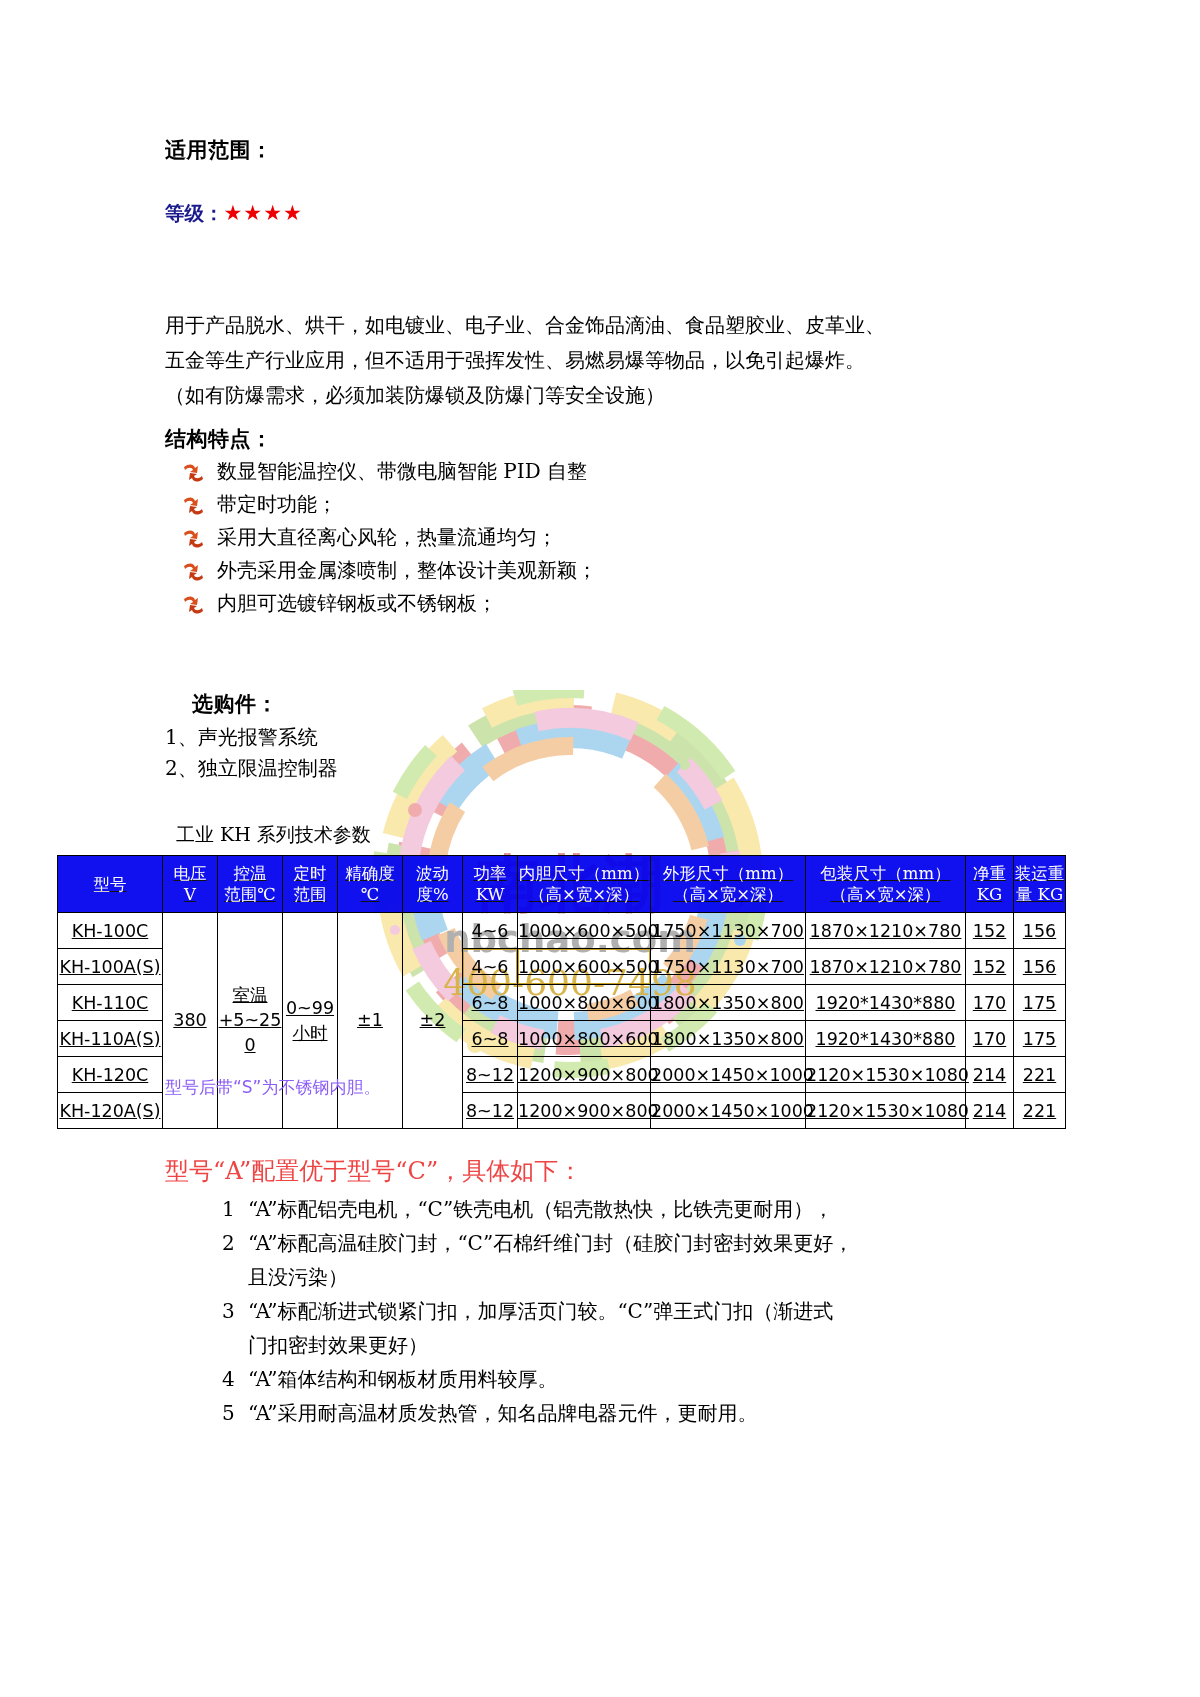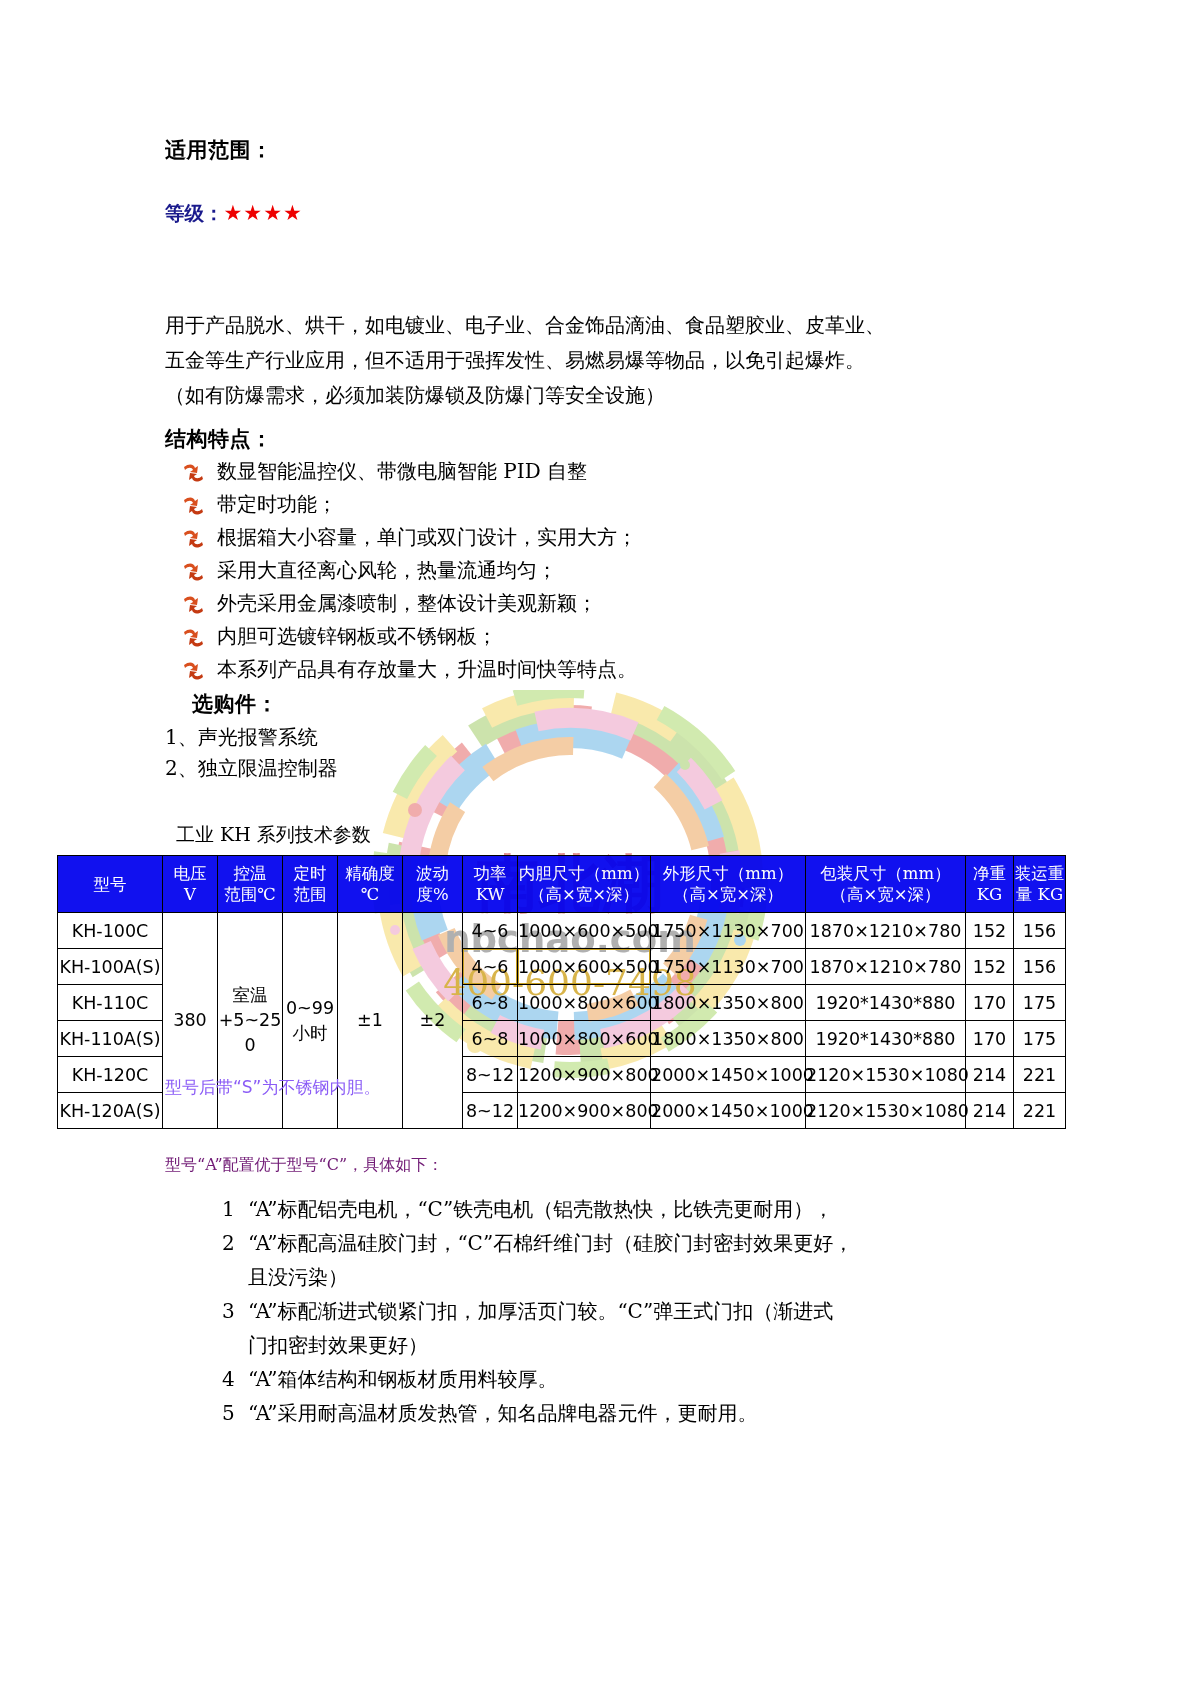--- a/index.html
+++ b/index.html
@@ -112,20 +112,21 @@
     color: #000;
     white-space: nowrap;
   }
 
   
   table.spec {
     border-collapse: collapse;
     table-layout: fixed;
     width: 993px;
     background: transparent;
+    text-decoration: underline;
   }
   table.spec th, table.spec td {
     border: 1px solid #000000;
     text-align: center;
     vertical-align: middle;
     font-family: "DejaVu Sans", "Liberation Sans", sans-serif;
     padding: 0;
   }
   table.spec thead th {
     background: #0000EE;
@@ -159,22 +160,22 @@
     font-family: "DejaVu Sans", "Liberation Sans", sans-serif;
     font-weight: normal;
     font-size: 17px;
     color: #8b5cf6;
     white-space: nowrap;
   }
 
   
   .close-head {
     font-family: "DejaVu Serif", "Liberation Serif", serif;
-    font-size: 16px;
-    color: #701a75;
+    font-size: 24px;
+    color: #ef4444;
     white-space: nowrap;
     text-align: center;
   }
   .close-list { margin: 0; padding: 0; list-style: none; }
   .close-item {
     display: flex;
     font-family: "DejaVu Serif", "Liberation Serif", serif;
     font-size: 20px;
     line-height: 34px;
     color: #000;
@@ -250,57 +251,39 @@
           </span>
           <span class="feat-text">带定时功能；</span>
         </li>
         <li class="feat-item">
           <span class="feat-bullet">
             <svg width="26" height="22" viewBox="0 0 26 22" xmlns="http://www.w3.org/2000/svg">
               <path d="M3 5 C8 1, 13 2, 14 6 L17 4 L16 11 L9 10 L12 8 C11 5, 7 5, 4 8 Z" fill="#d94f1e"></path>
               <path d="M22 17 C17 21, 12 20, 11 16 L8 18 L9 11 L16 12 L13 14 C14 17, 18 17, 21 14 Z" fill="#c43a12"></path>
             </svg>
           </span>
-          <span class="feat-text">根据箱大小容量，单门或双门设计，实用大方；</span>
+          <span class="feat-text">采用大直径离心风轮，热量流通均匀；</span>
         </li>
         <li class="feat-item">
           <span class="feat-bullet">
             <svg width="26" height="22" viewBox="0 0 26 22" xmlns="http://www.w3.org/2000/svg">
               <path d="M3 5 C8 1, 13 2, 14 6 L17 4 L16 11 L9 10 L12 8 C11 5, 7 5, 4 8 Z" fill="#d94f1e"></path>
               <path d="M22 17 C17 21, 12 20, 11 16 L8 18 L9 11 L16 12 L13 14 C14 17, 18 17, 21 14 Z" fill="#c43a12"></path>
             </svg>
           </span>
-          <span class="feat-text">采用大直径离心风轮，热量流通均匀；</span>
+          <span class="feat-text">外壳采用金属漆喷制，整体设计美观新颖；</span>
         </li>
         <li class="feat-item">
           <span class="feat-bullet">
             <svg width="26" height="22" viewBox="0 0 26 22" xmlns="http://www.w3.org/2000/svg">
               <path d="M3 5 C8 1, 13 2, 14 6 L17 4 L16 11 L9 10 L12 8 C11 5, 7 5, 4 8 Z" fill="#d94f1e"></path>
               <path d="M22 17 C17 21, 12 20, 11 16 L8 18 L9 11 L16 12 L13 14 C14 17, 18 17, 21 14 Z" fill="#c43a12"></path>
             </svg>
           </span>
-          <span class="feat-text">外壳采用金属漆喷制，整体设计美观新颖；</span>
-        </li>
-        <li class="feat-item">
-          <span class="feat-bullet">
-            <svg width="26" height="22" viewBox="0 0 26 22" xmlns="http://www.w3.org/2000/svg">
-              <path d="M3 5 C8 1, 13 2, 14 6 L17 4 L16 11 L9 10 L12 8 C11 5, 7 5, 4 8 Z" fill="#d94f1e"></path>
-              <path d="M22 17 C17 21, 12 20, 11 16 L8 18 L9 11 L16 12 L13 14 C14 17, 18 17, 21 14 Z" fill="#c43a12"></path>
-            </svg>
-          </span>
           <span class="feat-text">内胆可选镀锌钢板或不锈钢板；</span>
-        </li>
-        <li class="feat-item">
-          <span class="feat-bullet">
-            <svg width="26" height="22" viewBox="0 0 26 22" xmlns="http://www.w3.org/2000/svg">
-              <path d="M3 5 C8 1, 13 2, 14 6 L17 4 L16 11 L9 10 L12 8 C11 5, 7 5, 4 8 Z" fill="#d94f1e"></path>
-              <path d="M22 17 C17 21, 12 20, 11 16 L8 18 L9 11 L16 12 L13 14 C14 17, 18 17, 21 14 Z" fill="#c43a12"></path>
-            </svg>
-          </span>
-          <span class="feat-text">本系列产品具有存放量大，升温时间快等特点。</span>
         </li>
       </ul>
     </div>
 
     <div class="blk h-bold" style="left:165px; top:690px;margin-left:27px;">选购件：</div>
     <div class="blk" style="left:165px; top:722px;">
       <div class="opt-line">1、声光报警系统</div>
       <div class="opt-line">2、独立限温控制器</div>
     </div>
 

